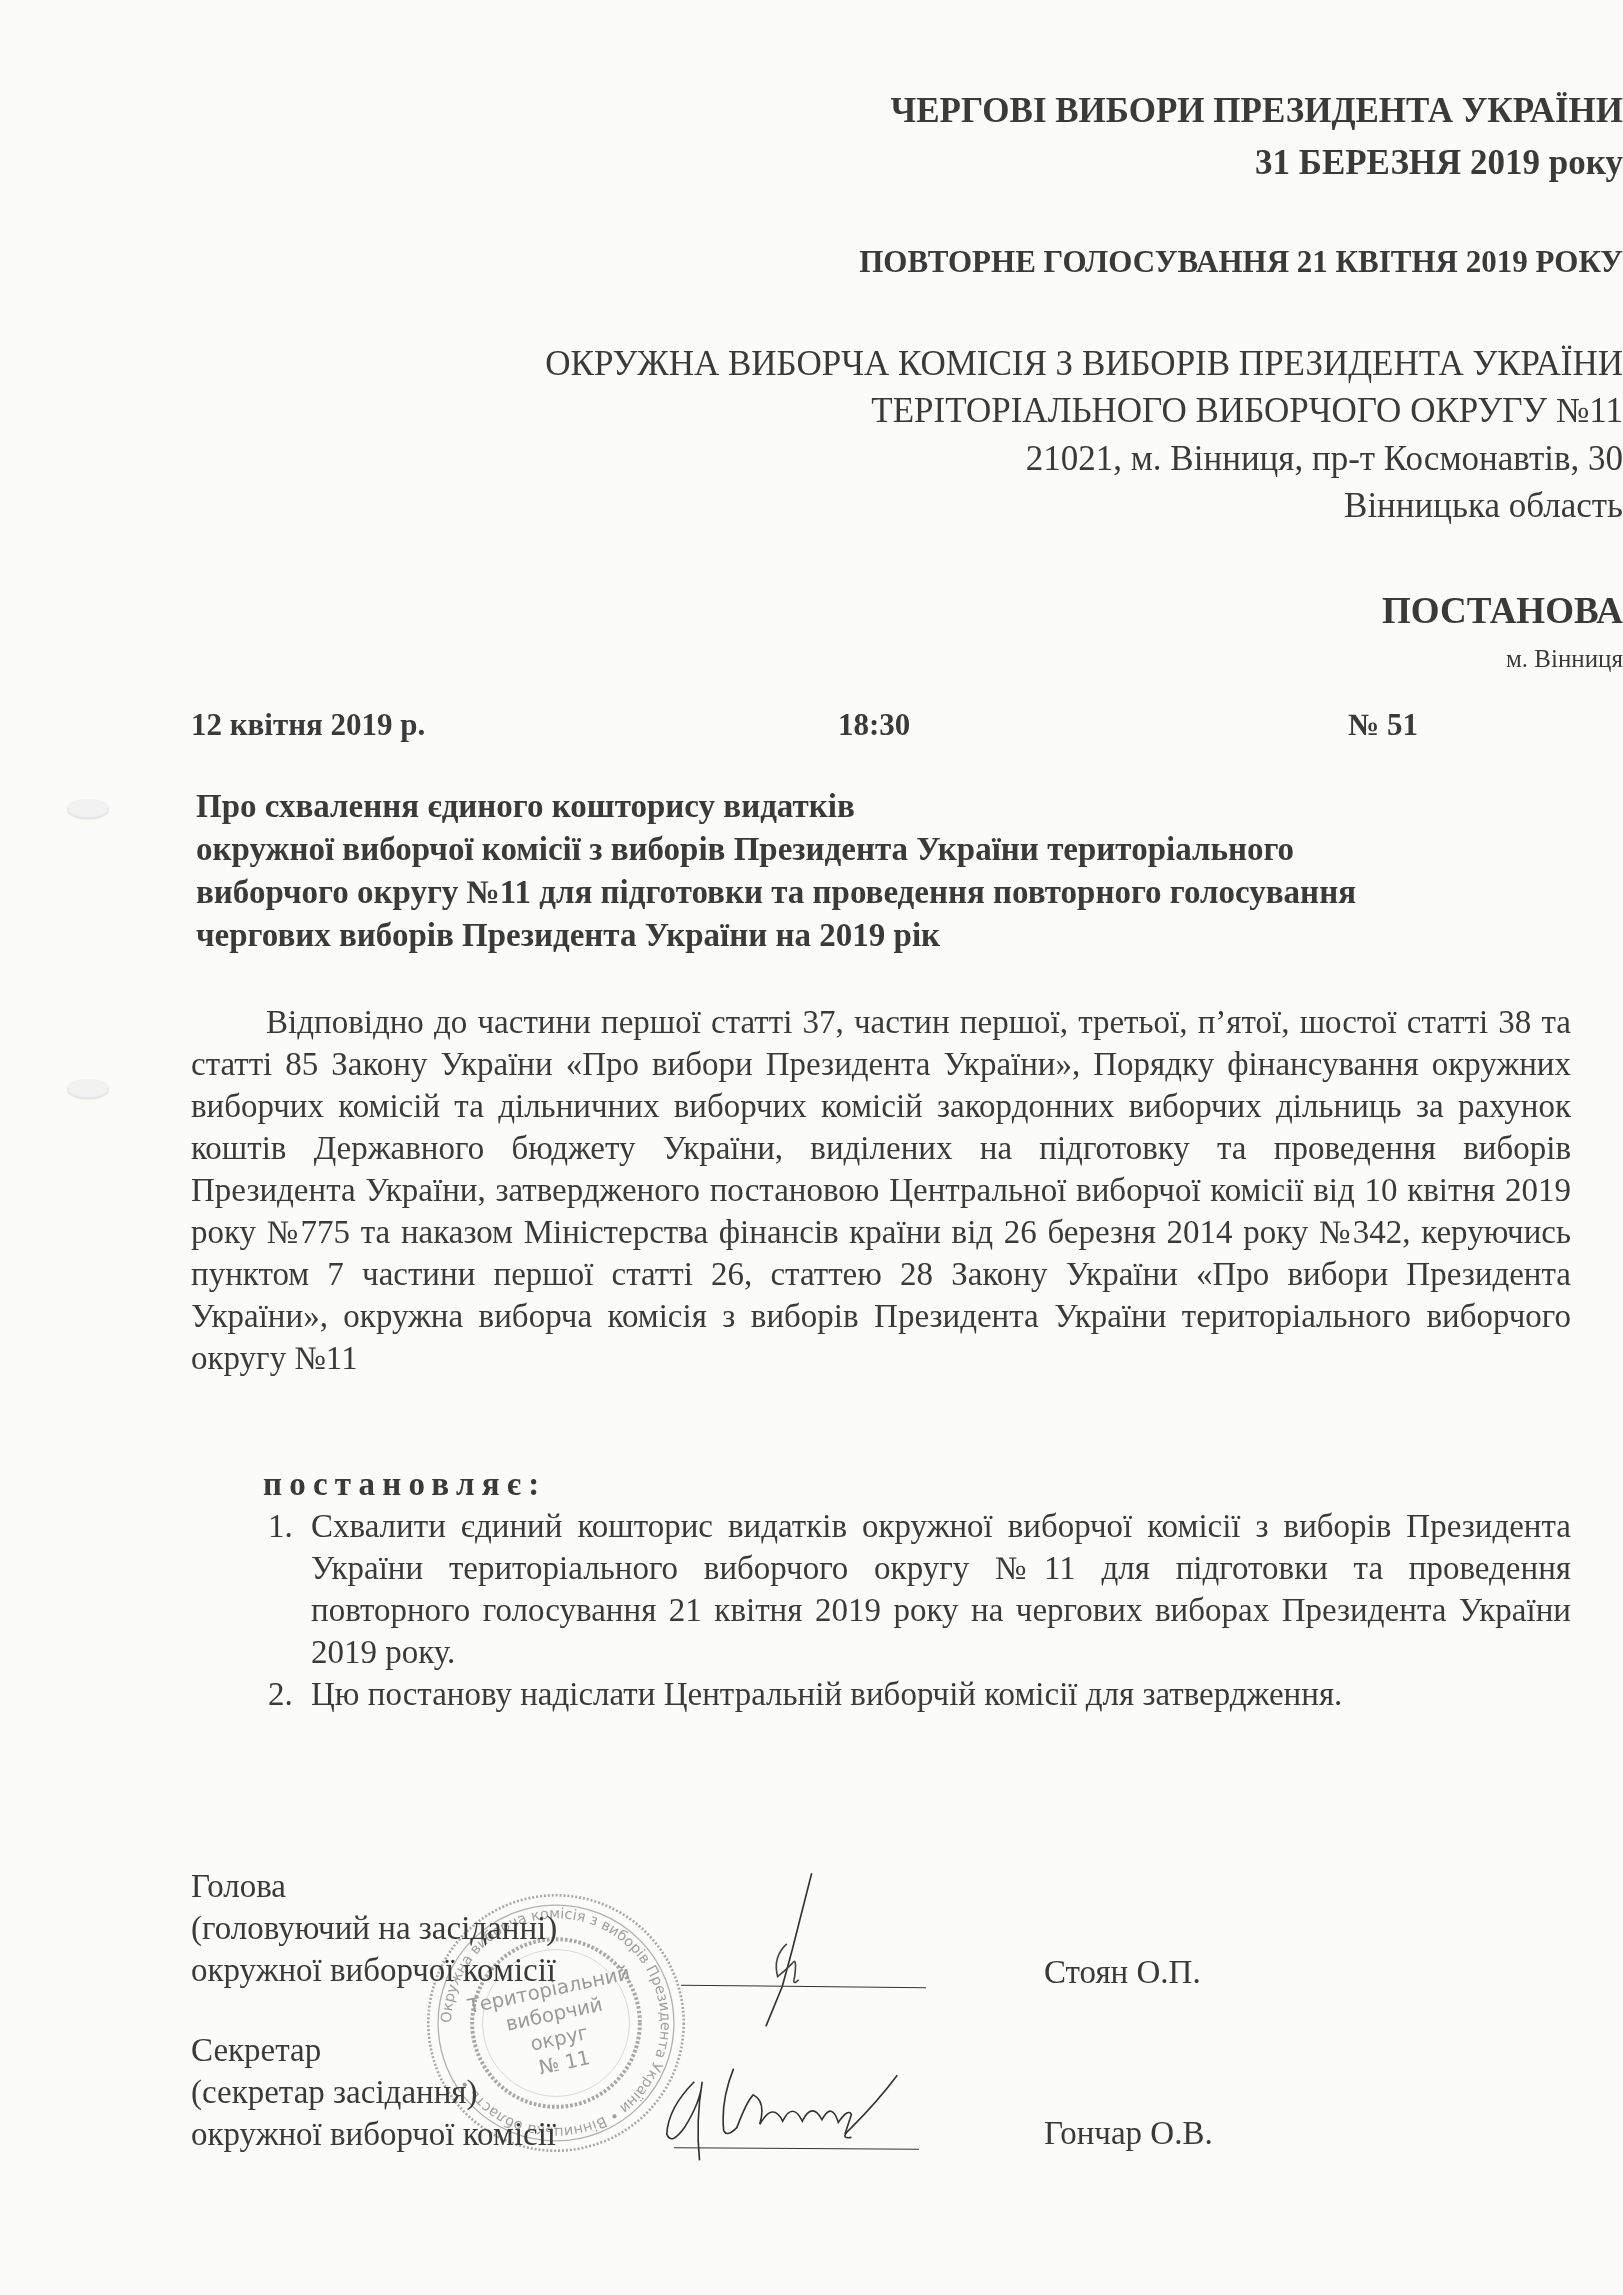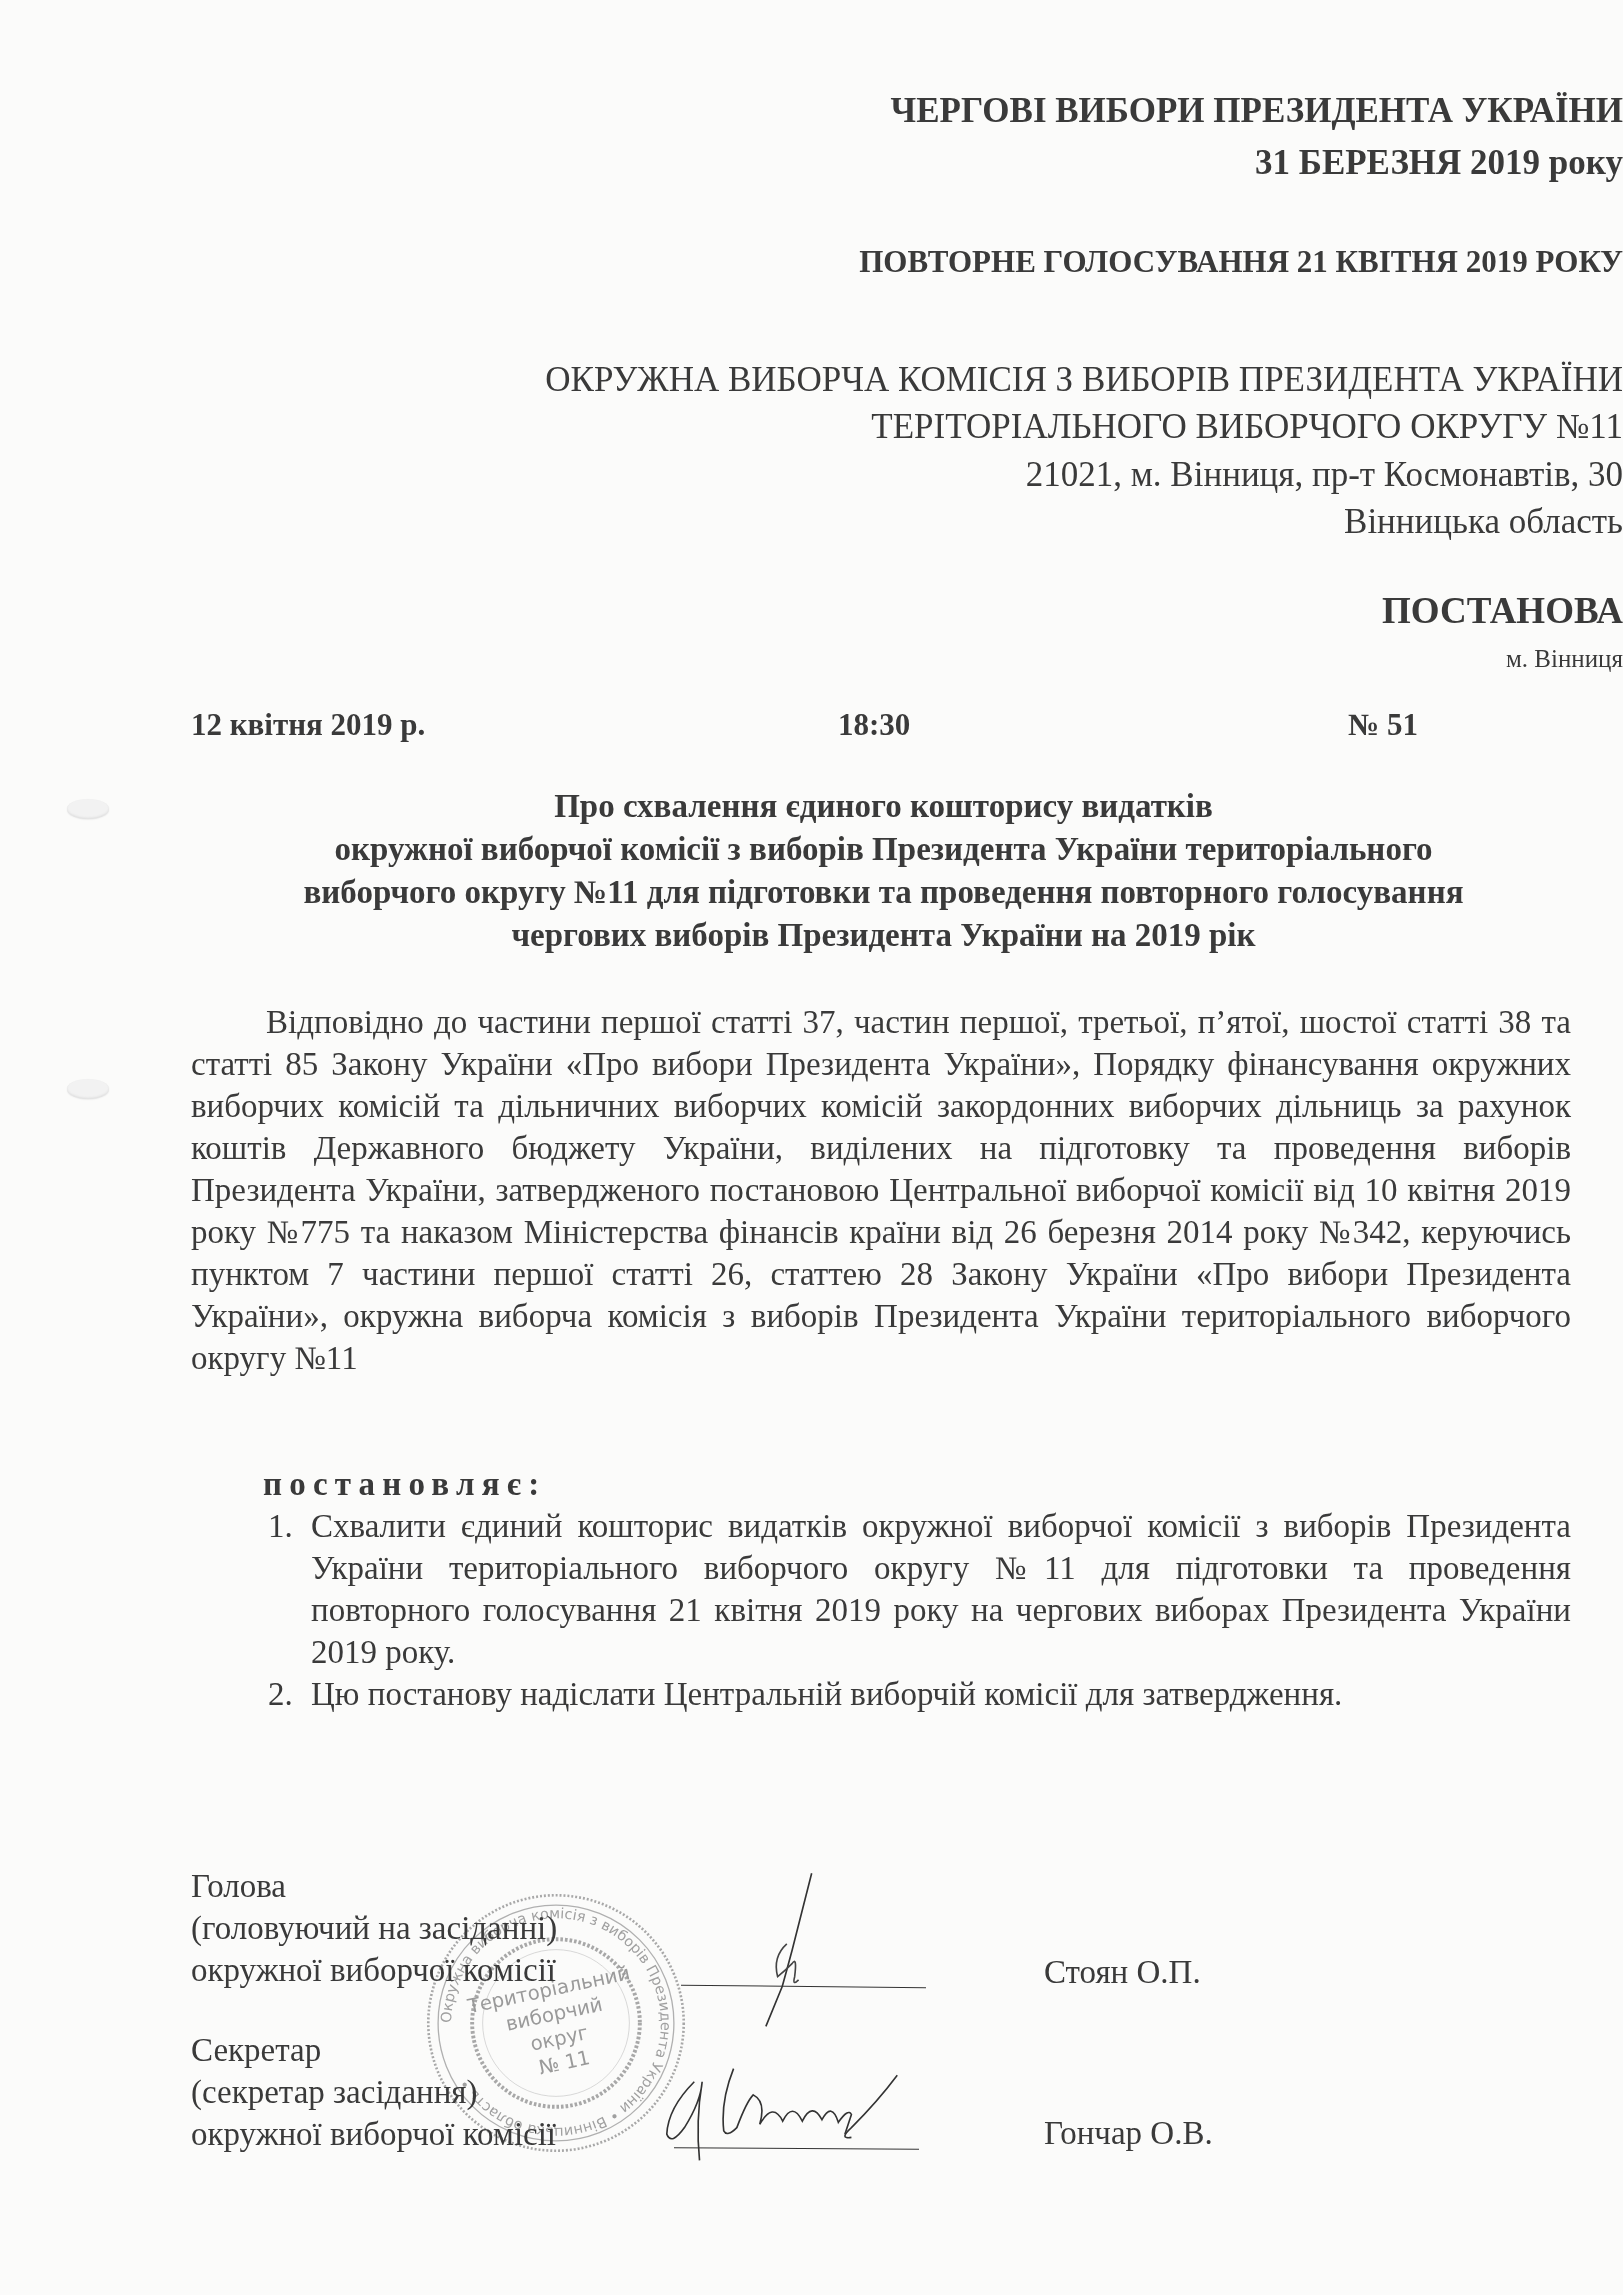--- a/index.html
+++ b/index.html
@@ -5,28 +5,28 @@
     html, body { margin: 0; padding: 0; }
     body {
       width: 1623px; height: 2295px; position: relative; overflow: hidden;
       background: #fbfbfa;
       font-family: "Liberation Serif", "DejaVu Serif", serif;
       color: #3a3a3a;
     }
     .page { position: absolute; left: 0; top: 0; width: 1623px; height: 2295px; }
     .center { position: absolute; left: 0; width: 1623px; text-align: right; }
     .hdr-bold { font-weight: bold; font-size: 35px; line-height: 52px; }
-    .hdr-reg { font-size: 35px; line-height: 48px; margin-top: 16px; }
+    .hdr-reg { font-size: 35px; line-height: 48px; }
     .punch-hole {
       position: absolute; left: 67px; width: 42px; height: 19.6px;
       border-radius: 50%; background: #f2f2f2;
       box-shadow: inset 0 -1.3px 2px #e0e0e0, 0 0.7px 1.3px #e8e8e8;
     }
     .meta-row { position: absolute; top: 707px; font-weight: bold; font-size: 31px; }
-    .title-block { position: absolute; top: 785px; left: 196px; width: 1375px; text-align: center;
+    .title-block { position: absolute; top: 785px; left: 196px; width: 1375px; 
       font-weight: bold; font-size: 33px; line-height: 43px; }
     .body-text { position: absolute; left: 191px; width: 1380px; font-size: 33px; line-height: 42px;
       text-align: justify; text-align-last: left; }
     .indent { text-indent: 75px; }
     .decide { position: absolute; left: 263px; top: 1466px; font-weight: bold; font-size: 33px;
       letter-spacing: 7.2px; }
     .list { position: absolute; left: 242px; width: 1329px; top: 1505px; font-size: 33px; line-height: 42px; margin: 0; padding: 0; list-style: none; }
     .list li { position: relative; padding-left: 69px; text-align: justify; text-align-last: left; margin-bottom: 0; }
     .list .num { position: absolute; left: 26px; top: 0; }
     .sig-label { position: absolute; left: 191px; font-size: 33px; line-height: 42px; }

